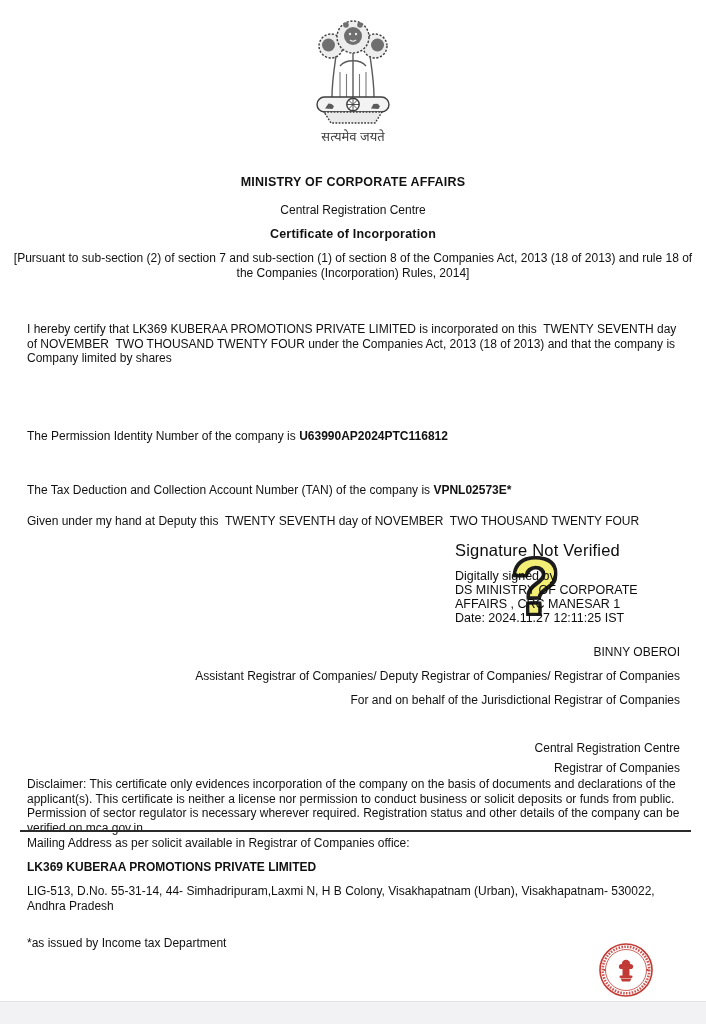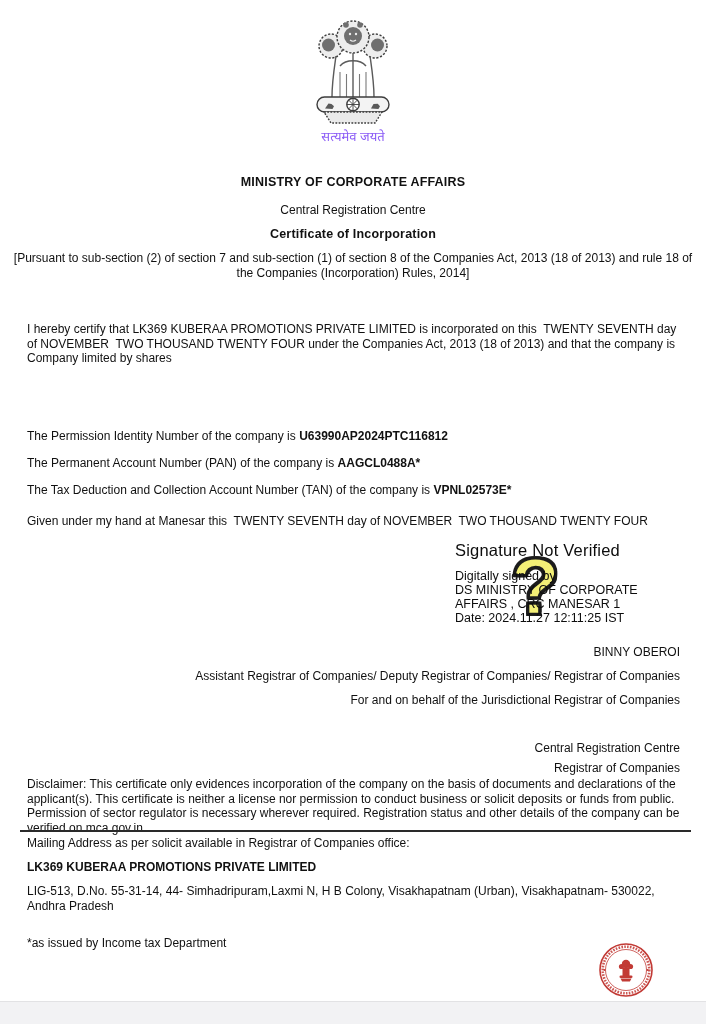--- a/index.html
+++ b/index.html
@@ -29,21 +29,21 @@
     font-size:80px;line-height:1;font-weight:bold;
     color:#f3ef76;
     -webkit-text-stroke:2.5px #1c1c1c;
     text-shadow:
       -2px -2px 0 #1c1c1c, 2px -2px 0 #1c1c1c,
       -2px  2px 0 #1c1c1c, 2px  2px 0 #1c1c1c,
        0   -2px 0 #1c1c1c, 0    2px 0 #1c1c1c,
       -2px  0   0 #1c1c1c, 2px  0   0 #1c1c1c;
   }
   .hr-line{left:20px;width:671px;border-top:2px solid #2a2a2a;height:0;}
-  .devanagari{font-size:13px;color:#8b5cf6;}
+  .devanagari{font-size:13px;color:#404040;}
   .bottom-strip{left:0;top:1001px;width:706px;height:23px;background:#f2f2f4;border-top:1px solid #e2e2e4;}
 </style>
 </head>
 <body>
 
 <div class="page">
 
   <div class="abs centered" style="top:12px;">
     <svg width="88" height="114" viewBox="0 0 88 114">
       <g stroke="#3d3d3d" stroke-width="1.4" fill="none">
@@ -83,24 +83,23 @@
   <div class="abs centered devanagari" style="top:127px;">सत्यमेव जयते</div>
 
   <div class="abs centered hdr-bold" style="top:175px;">MINISTRY OF CORPORATE AFFAIRS</div>
   <div class="abs centered hdr-reg" style="top:203px;">Central Registration Centre</div>
   <div class="abs centered hdr-bold" style="top:227px;">Certificate of Incorporation</div>
   <div class="abs centered body-text" style="top:251px;left:8px;width:690px;">[Pursuant to sub-section (2) of section 7 and sub-section (1) of section 8 of the Companies Act, 2013 (18 of 2013) and rule 18 of the Companies (Incorporation) Rules, 2014]</div>
 
   <div class="abs para body-text" style="top:322px;"><span>I hereby certify that </span><span>LK369 KUBERAA PROMOTIONS PRIVATE LIMITED</span><span> is incorporated on this  TWENTY SEVENTH day of NOVEMBER  TWO THOUSAND TWENTY FOUR under the Companies Act, 2013 (18 of 2013) and that the company is Company limited by shares</span></div>
 
   <div class="abs inline-line" style="top:429px;"><span>The Permission Identity Number of the company is </span><span class="bold">U63990AP2024PTC116812</span></div>
-  <div class="abs inline-line" style="top:456px;"><span>The Permanent Account Number (PAN) of the company is </span><span class="bold">AAGCL0488A*</span></div>
   <div class="abs inline-line" style="top:483px;"><span>The Tax Deduction and Collection Account Number (TAN) of the company is </span><span class="bold">VPNL02573E*</span></div>
 
-  <div class="abs inline-line" style="top:514px;">Given under my hand at Manesar this  TWENTY SEVENTH day of NOVEMBER  TWO THOUSAND TWENTY FOUR</div>
+  <div class="abs inline-line" style="top:514px;">Given under my hand at Deputy this  TWENTY SEVENTH day of NOVEMBER  TWO THOUSAND TWENTY FOUR</div>
 
   <div class="abs sig-block">
     <div class="qmark">?</div>
     <div class="sig-title">Signature Not Verified</div>
     <div class="sig-details">
       <div>Digitally signed by</div>
       <div>DS MINISTRY OF CORPORATE</div>
       <div>AFFAIRS , CRC MANESAR 1</div>
       <div>Date: 2024.11.27 12:11:25 IST</div>
     </div>

